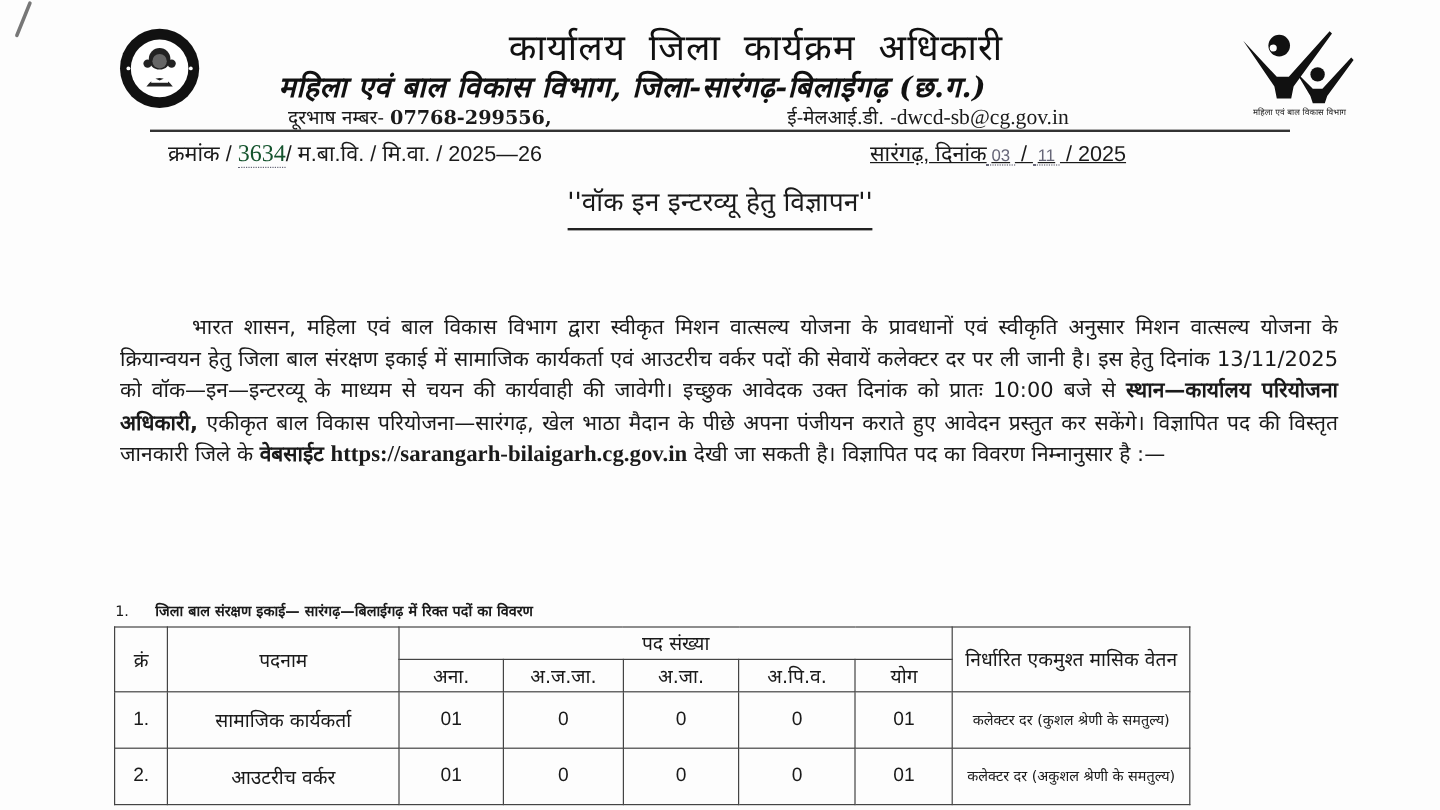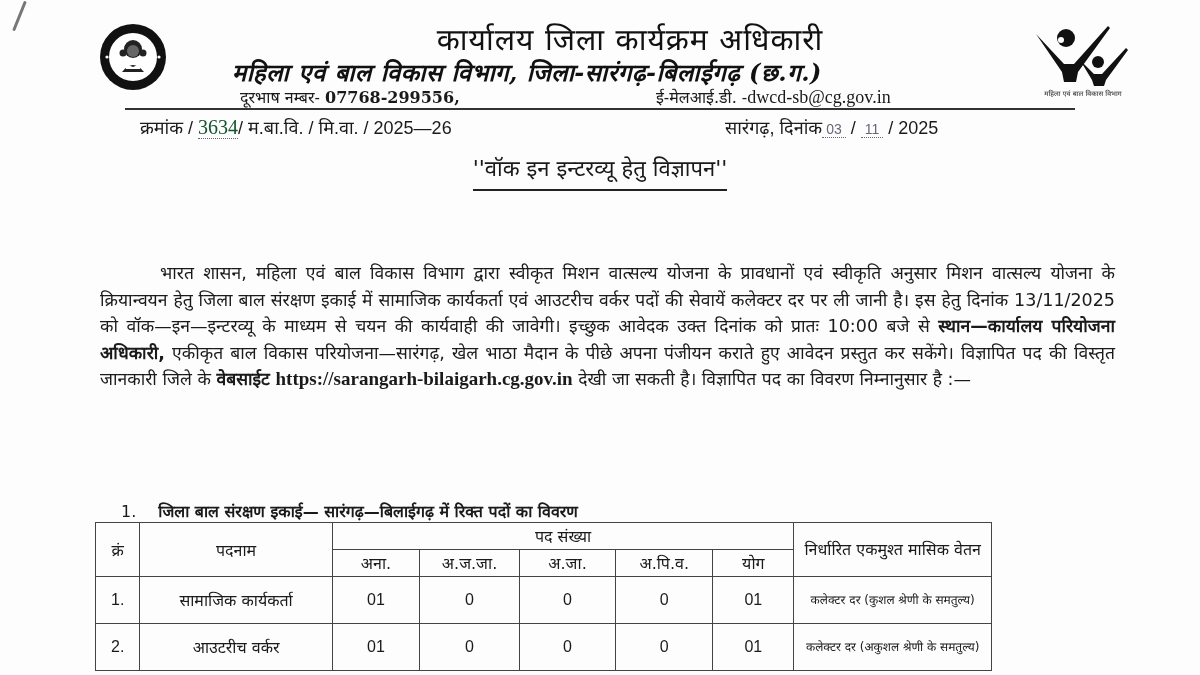--- a/index.html
+++ b/index.html
@@ -7,41 +7,41 @@
     width:1200px; height:675px; overflow:hidden; background:#fdfdfd;
     font-family:"DejaVu Sans", sans-serif; color:#1a1a1a; position:relative;
   }
   .abs { position:absolute; }
   .pen-mark { left:18px; top:0px; width:3px; height:32px; background:#555; transform:rotate(22deg); border-radius:2px; opacity:.8; }
 
   
   .logo-left { left:98px; top:22px; width:70px; height:70px; }
   .logo-right { left:1028px; top:20px; width:110px; height:78px; }
   .office-title { left:0; width:1200px; top:18px; text-align:center; font-size:30px; font-weight:normal; letter-spacing:1px; color:#111; }
-  .office-title span { margin-left:60px; }
+  .office-title span { margin-left:60px;font-family:Liberation Mono, monospace; }
   .dept-line { left:232px; top:55px; font-size:24px; font-weight:bold; font-family:"DejaVu Serif", serif; color:#111; letter-spacing:.5px;font-style:italic; }
   .contact-phone { left:240px; top:86px; font-size:16px; font-family:"DejaVu Serif", serif; }
   .contact-email { left:608px; top:86px; font-size:16px; font-family:"DejaVu Serif", serif;margin-left:48px; }
   .contact-email .email { font-family:"Liberation Serif", serif; font-size:18px; }
   .header-rule { left:125px; top:108px; width:950px; height:2px; background:#333; }
 
   .ref-line { left:140px; top:115px; font-size:18px; font-family:"Liberation Sans", sans-serif; }
   .ref-line .hand { color:#14532d; font-size:20px; border-bottom:1px dotted #667; font-family:"Liberation Serif", serif; }
-  .date-line { left:725px; top:115px; font-size:18px; font-family:"Liberation Sans", sans-serif; }
+  .date-line { left:725px; top:115px; font-size:18px; font-family:"Liberation Sans", sans-serif;text-decoration:underline; }
   .date-line .hand { color:#667; font-size:14px; border-bottom:1px dotted #667; padding:0 4px; }
 
   .walkin { left:0; width:1200px; top:152px; text-align:center; font-size:22px; }
   .walkin span { border-bottom:2px solid #222; padding-bottom:8px; }
   .subject { left:80px; width:1040px; top:190px; text-align:center; font-size:19px; font-weight:bold; line-height:30px; }
   .subject span { border-bottom:2px solid #222; }
 
   .para { left:100px; width:1015px; top:260px; font-size:17.5px; line-height:26.5px; text-align:justify; text-indent:60px; }
   .para b.url { font-family:"Liberation Serif", serif; font-size:19px; }
 
-  .section { left:121px; top:500px; font-size:16px; font-weight:bold; }
+  .section { left:96px; top:500px; font-size:12px; font-weight:bold; }
   .section .num { font-weight:normal; margin-right:22px; }
 
   table.posts { position:absolute; left:95px; top:522px; width:897px; border-collapse:collapse; font-size:16px; }
   table.posts td, table.posts th { border:1.5px solid #444; text-align:center; font-weight:normal; padding:0; }
   table.posts th { height:26px; }
   table.posts td { height:46px; }
   table.posts td.pay { font-size:12px; line-height:19px; }
   table.posts td.num { font-family:"Liberation Sans", sans-serif; }
 </style>
 </head>

